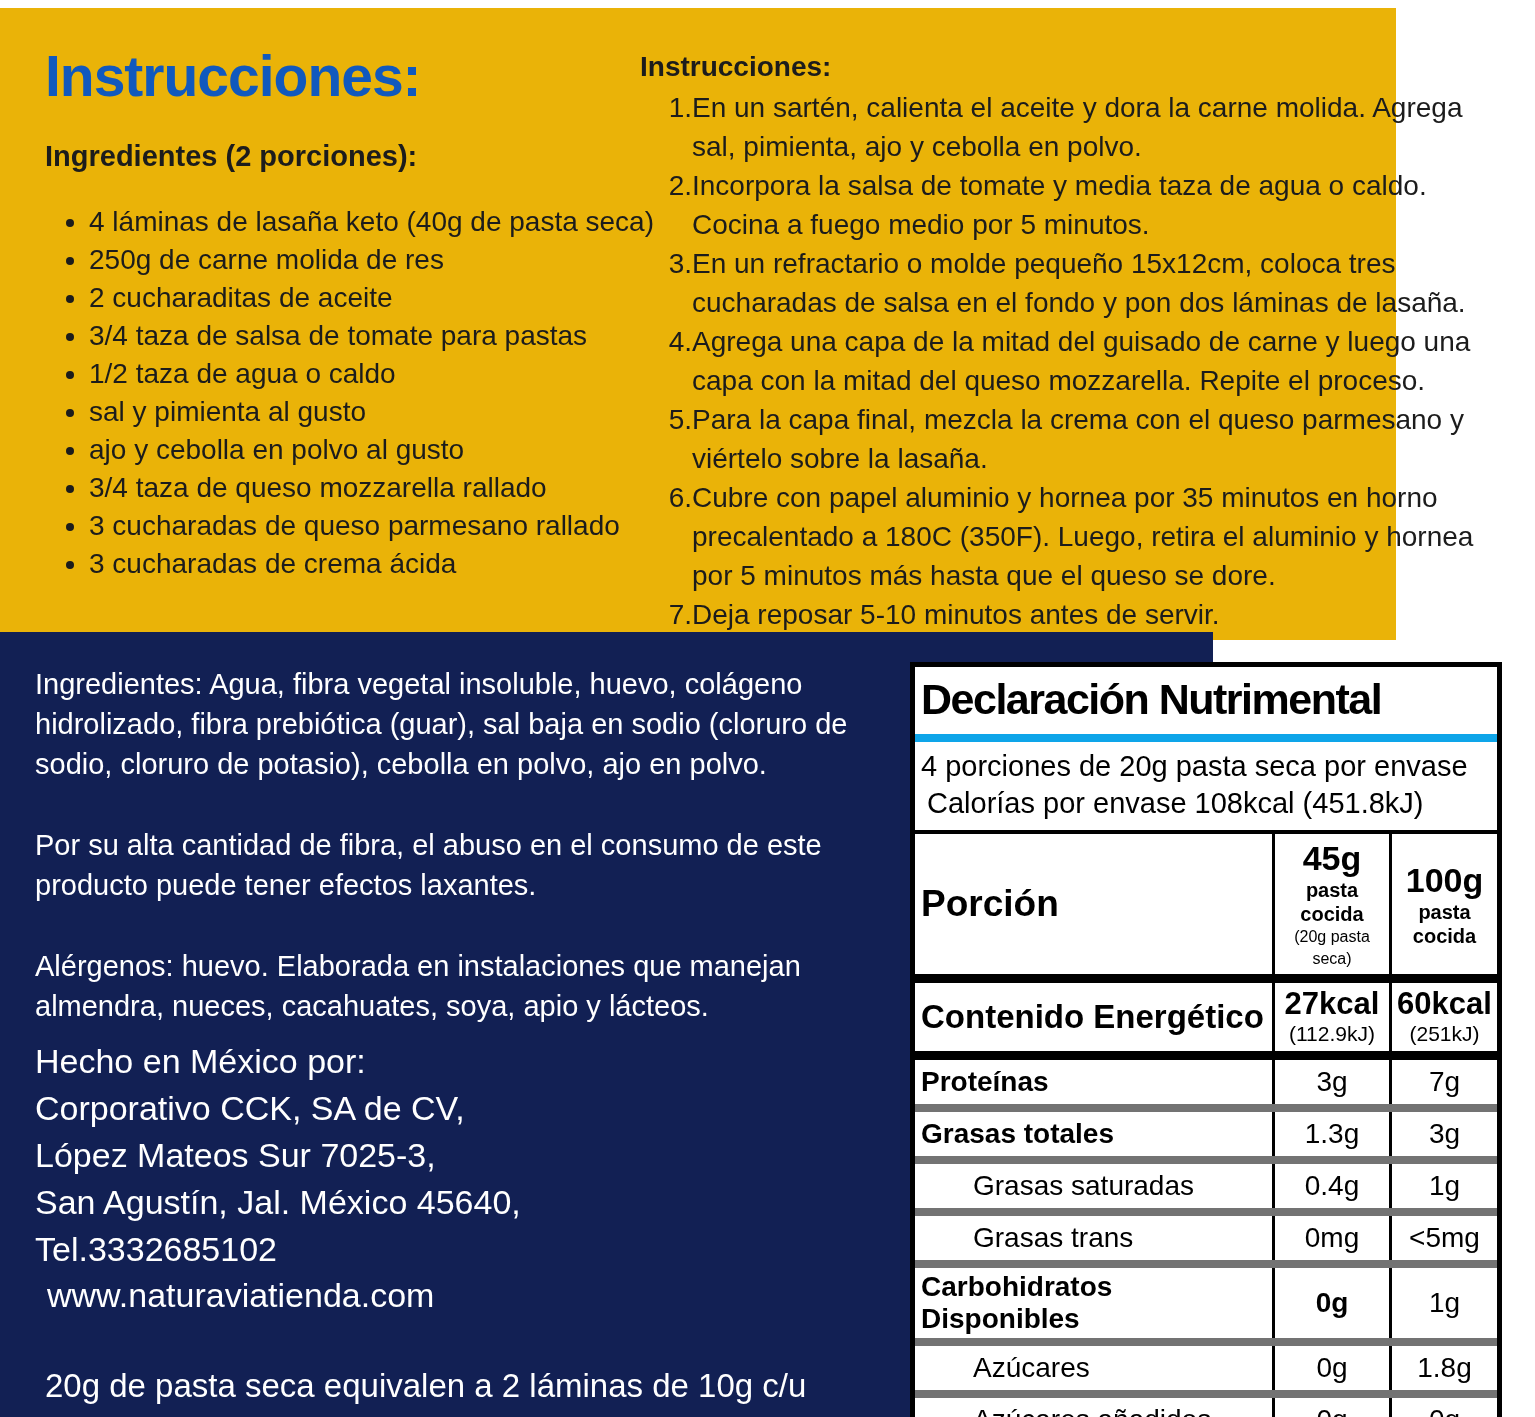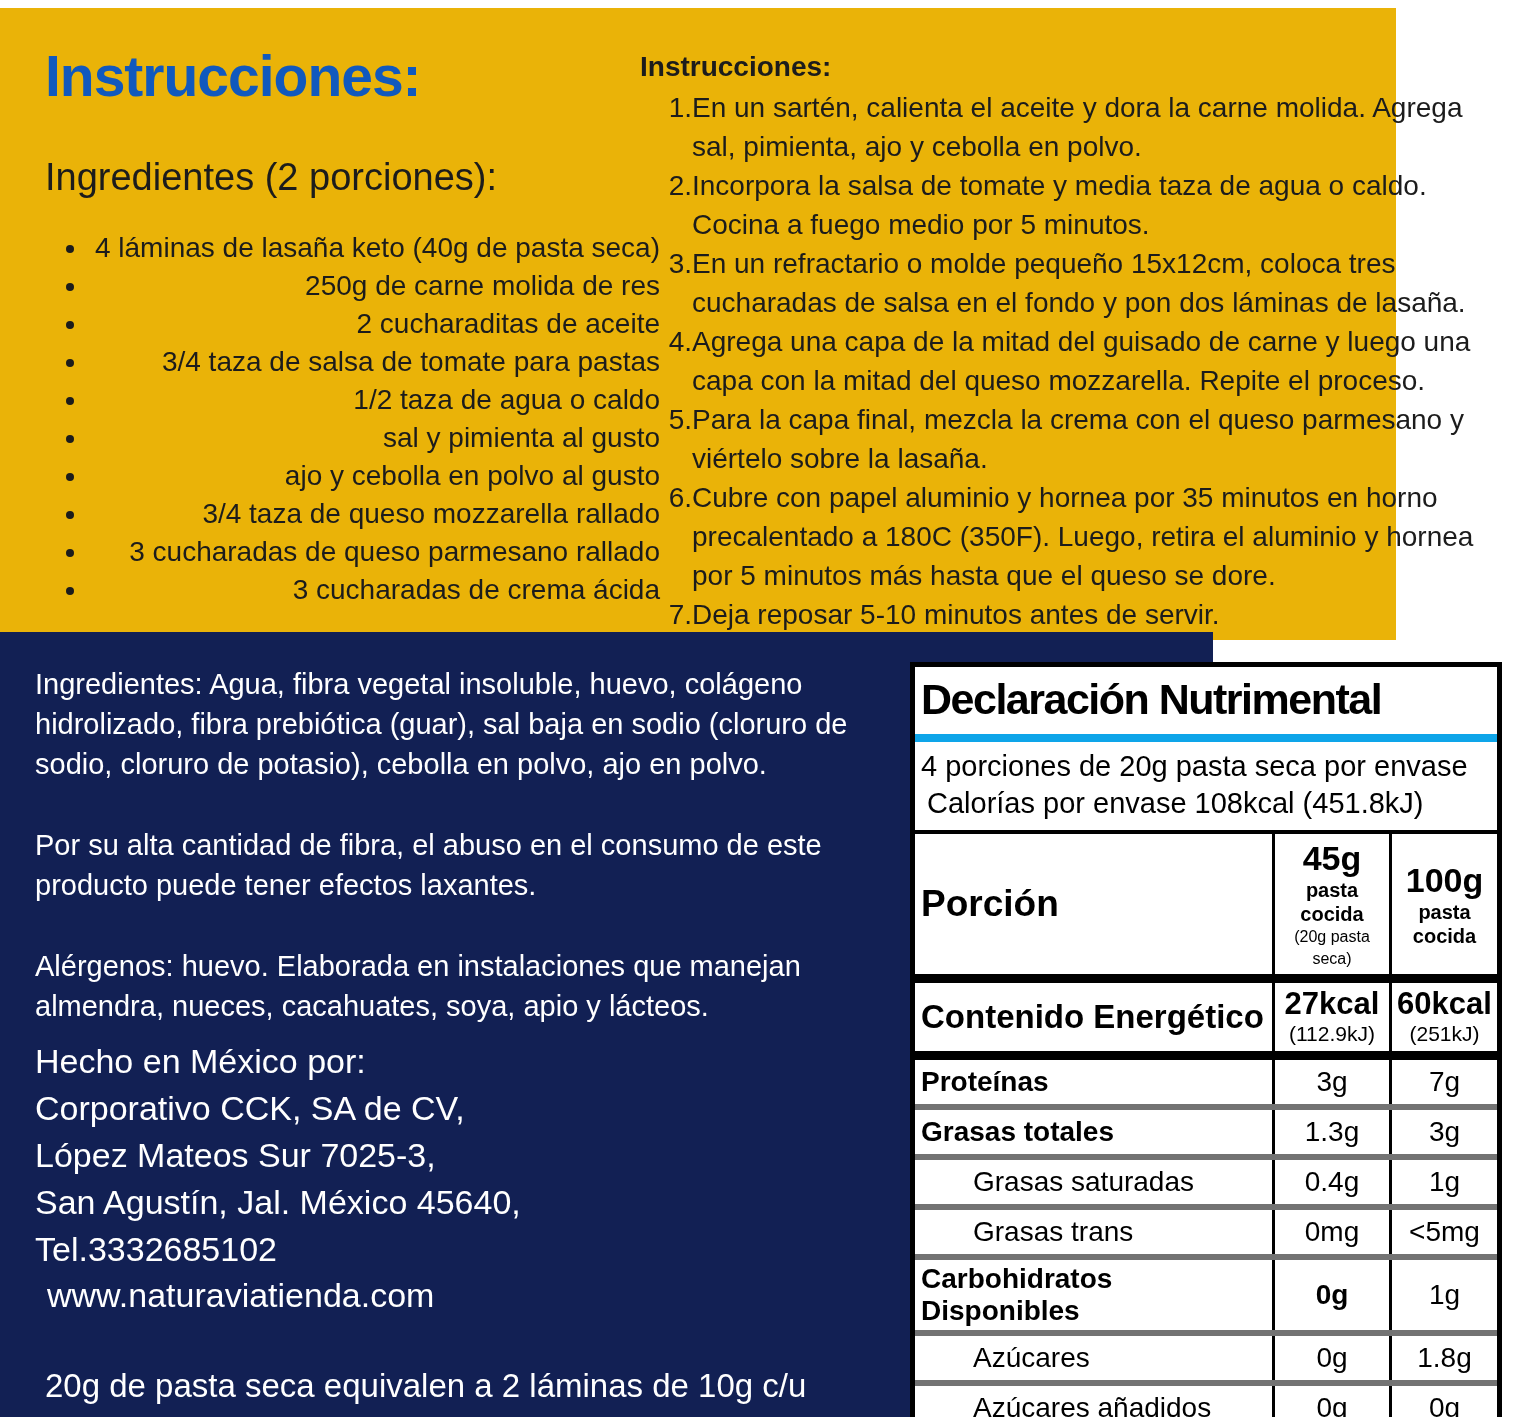--- a/index.html
+++ b/index.html
@@ -3,22 +3,22 @@
 <meta charset="utf-8">
 <style>
   html,body{margin:0;padding:0;background:#ffffff;}
   .page{position:relative;width:1535px;height:1417px;background:#ffffff;overflow:hidden;
         font-family:"Liberation Sans","DejaVu Sans",sans-serif;color:#1c1c1c;}
 
   
   .top{position:absolute;left:0;top:8px;width:1396px;height:632px;background:#eab308;}
   .left-col{position:absolute;left:45px;top:38px;width:615px;}
   .main-title{font-size:57px;font-weight:800;letter-spacing:-1px;line-height:60px;}
-  .ing-heading{font-size:38px;font-weight:400;margin-top:50px;}
-  .ing-list{margin:30px 0 16px 0;padding:0 0 0 44px;font-size:28px;line-height:38px;list-style:disc;text-align:right;}
+  .ing-heading{font-size:29px;font-weight:700;margin-top:34px;}
+  .ing-list{margin:30px 0 16px 0;padding:0 0 0 44px;font-size:28px;line-height:38px;list-style:disc;}
   .ing-list li{margin:0;}
 
   .right-col{position:absolute;left:640px;top:42px;width:855px;}
   .steps-heading{font-size:28px;font-weight:700;line-height:34px;}
   .steps-list{margin:4px 0 0 0;padding:0 0 0 52px;list-style:none;counter-reset:step;
               font-size:28px;line-height:39px;}
   .steps-list li{counter-increment:step;position:relative;margin:0;}
   .steps-list li::before{content:counter(step) ".";position:absolute;right:100%;white-space:nowrap;}
 
   
@@ -44,21 +44,21 @@
   .c-val.last{flex:0 0 108px;}
   .n-head{border-bottom:9px solid #000;}
   .n-head .c-label{font-size:37px;font-weight:700;}
   .n-head .main{font-size:34px;font-weight:700;line-height:40px;}
   .n-head .sub{font-size:20px;font-weight:700;line-height:24px;}
   .n-head .sub2{font-size:16px;line-height:22px;}
   .n-energy{border-bottom:9px solid #000;}
   .n-energy .c-label{font-size:33px;font-weight:700;}
   .n-energy .main{font-size:31px;font-weight:700;line-height:34px;}
   .n-energy .sub{font-size:21px;line-height:26px;}
-  .n-row{border-bottom:6px solid #737373;font-size:28px;min-height:39px;}
+  .n-row{border-bottom:8px solid #737373;font-size:28px;min-height:39px;}
   .n-row:last-child{border-bottom:none;}
   .n-row .c-label{padding-top:3px;padding-bottom:3px;}
   .n-row .c-label.bold{font-weight:700;}
   .n-row .c-label.indent{padding-left:58px;}
   .n-row .c-val{padding:6px;}
   .n-row .c-val.vbold{font-weight:700;}
 </style>
 </head>
 <body>
 

